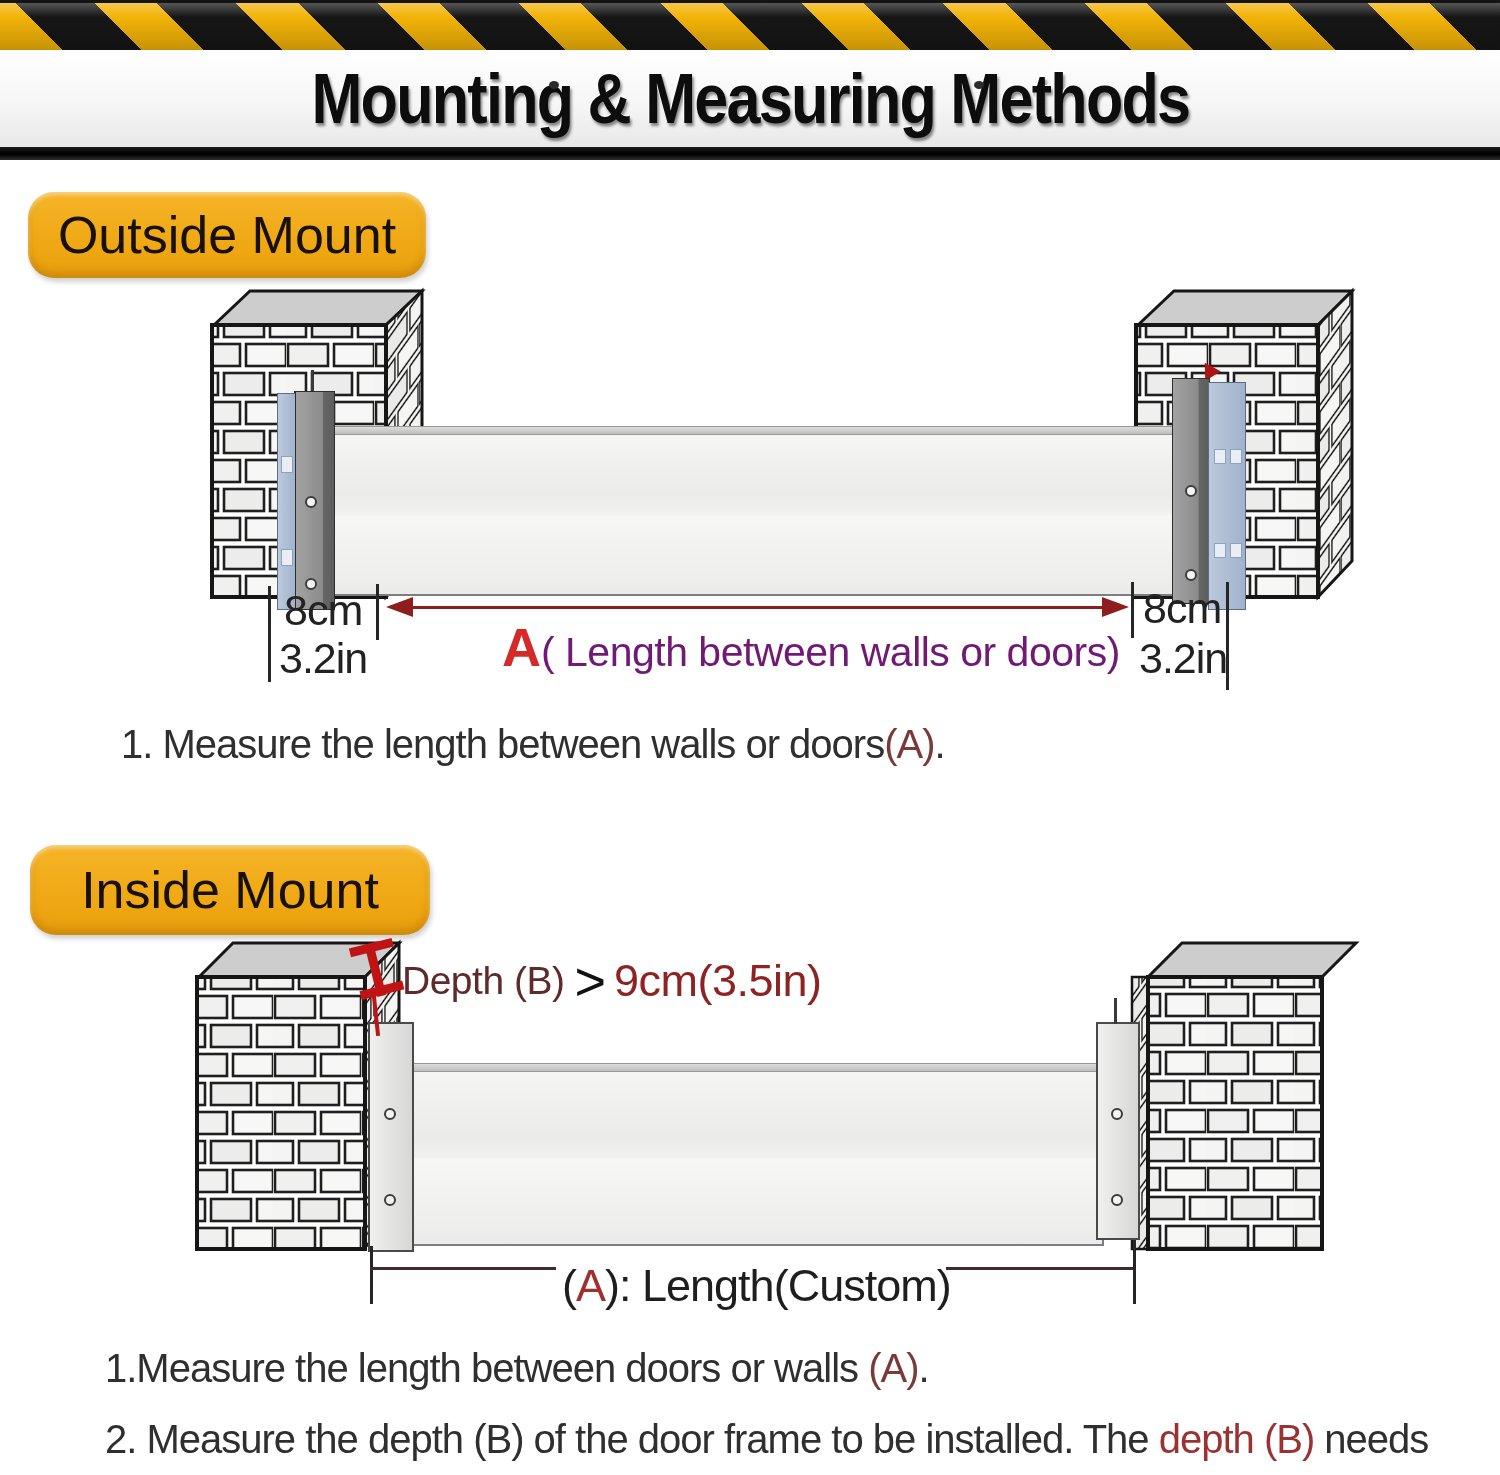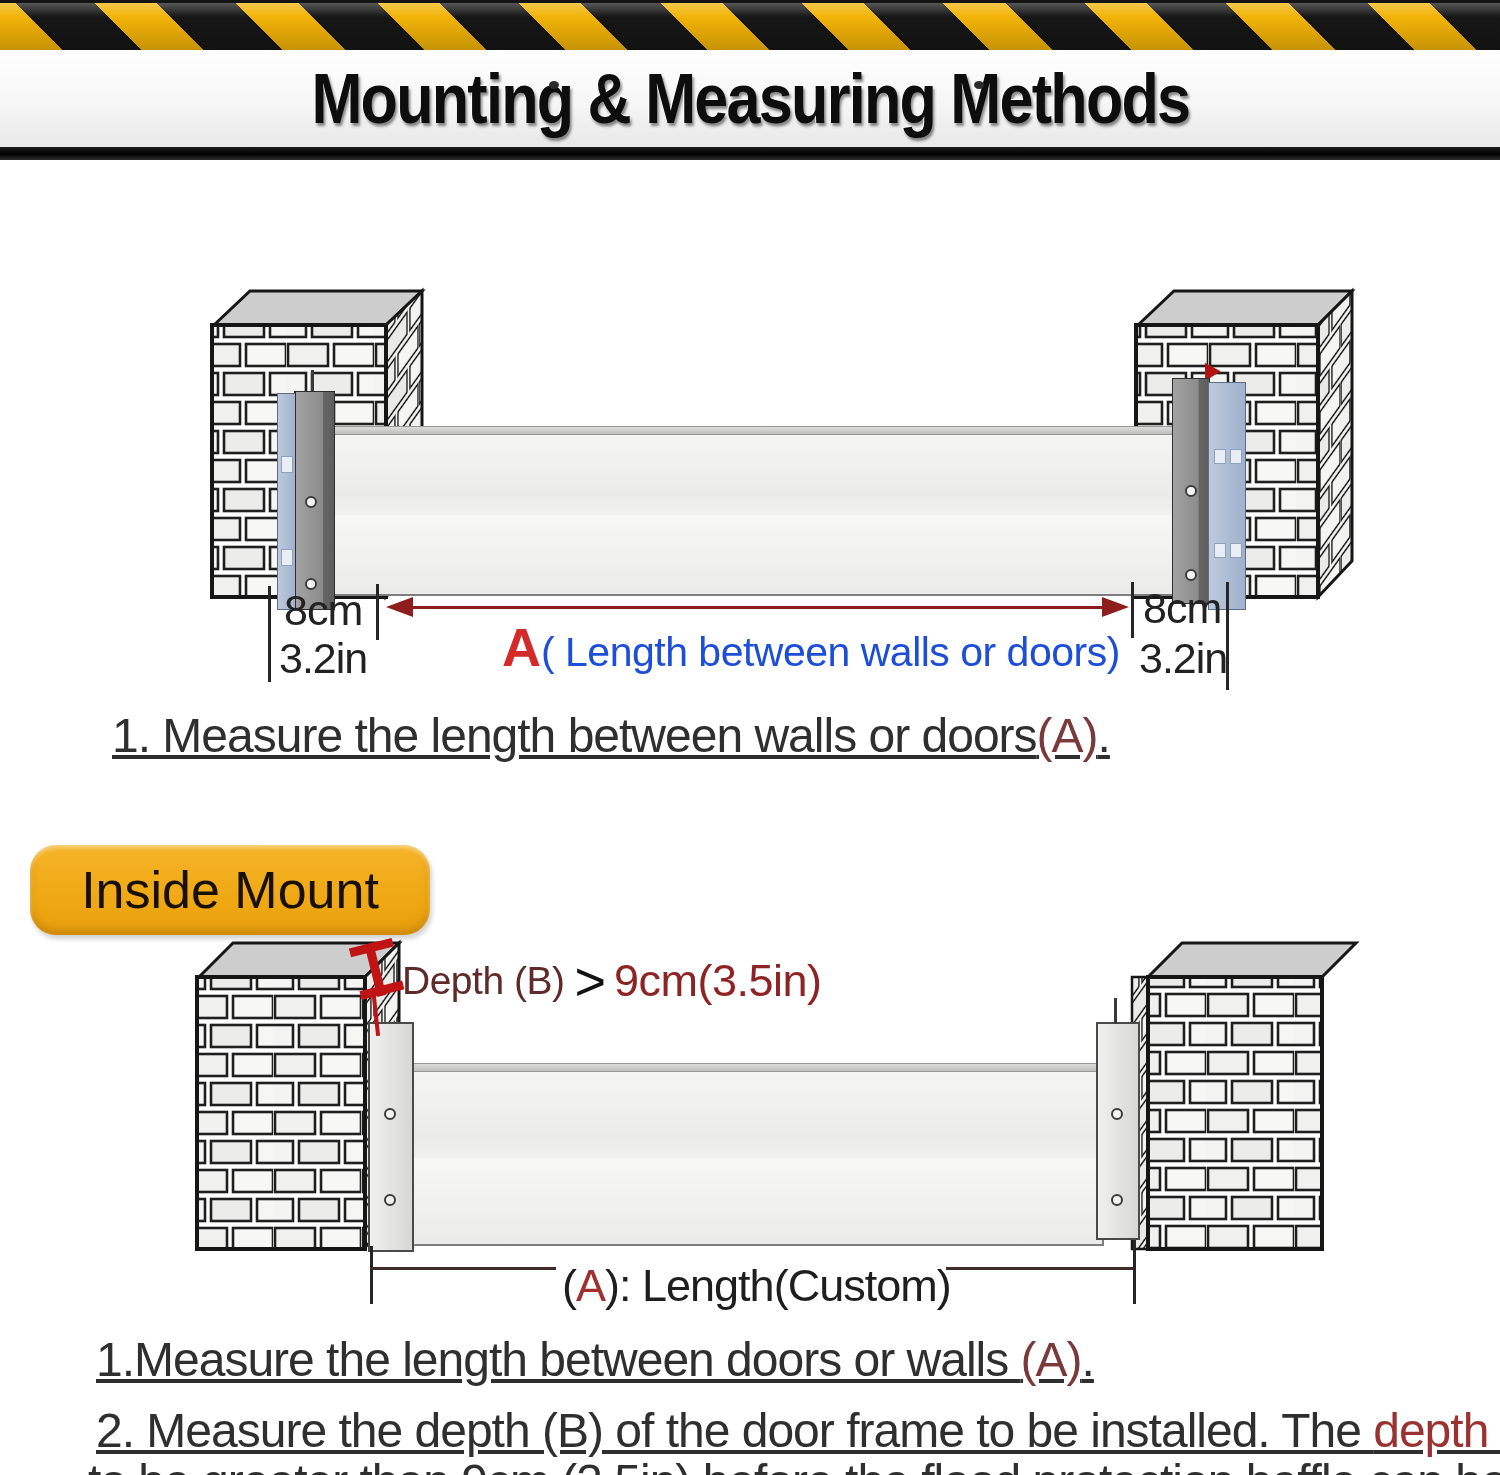--- a/index.html
+++ b/index.html
@@ -62,34 +62,34 @@
   .m1{top:580px;height:130px;} .m2{top:1240px;height:70px;}
   .vline{position:absolute;width:3px;background:#262626;}
   .hline{position:absolute;height:3px;background:#402b2b;}
   .arrow-line{position:absolute;height:3px;background:#8E1D1D;}
   .ah{position:absolute;width:0;height:0;border-top:10px solid transparent;border-bottom:10px solid transparent;}
   .ah-left{border-right:27px solid #8E1D1D;}
   .ah-right{border-left:27px solid #8E1D1D;}
   .mtext{position:absolute;font-size:43px;color:#222;letter-spacing:-1px;white-space:nowrap;}
   .span-label{position:absolute;display:flex;align-items:baseline;white-space:nowrap;}
   .red-A{color:#D42A2A;font-weight:700;font-size:54px;line-height:1;}
-  .span-rest{font-size:41px;color:#1d4ed8;letter-spacing:-0.5px;}
+  .span-rest{font-size:41px;color:#701a75;letter-spacing:-0.5px;}
   .len-label{position:absolute;font-size:45px;color:#1e1e1e;letter-spacing:-1px;white-space:nowrap;}
   .len-label .a-red{color:#A03030;}
 
   
   .depth-label{position:absolute;left:402px;top:950px;display:flex;align-items:center;white-space:nowrap;z-index:6;}
   .depth-p1{font-size:39px;color:#5e2a2a;letter-spacing:-0.5px;}
   .depth-gt{font-size:54px;color:#111;margin:0 8px 0 10px;font-weight:400;}
   .depth-p2{font-size:45px;color:#8d2323;letter-spacing:-0.5px;text-align:center;}
   svg.depth-marker{position:absolute;left:344px;top:936px;z-index:6;}
 
   
   .steps{position:absolute;z-index:6;}
-  .steps p{margin:0;font-size:48px;line-height:51px;color:#2f2f2f;letter-spacing:-1px;white-space:nowrap;text-decoration:underline;}
+  .steps p{margin:9px;font-size:40px;line-height:51px;color:#2f2f2f;letter-spacing:-1px;white-space:nowrap;}
   .steps1{left:112px;top:710px;}
   .steps1 p + p{margin-top:11px;}
   .steps2{left:96px;top:1334px;}
   .steps2 .gap{margin-top:20px;text-align:right;}
   .steps2 .outdent{margin-left:-8px;margin-top:0;}
   .maroon{color:#7a3a3a;}
   .redtext{color:#9b3232;}
 </style>
 </head>
 <body>
@@ -123,20 +123,23 @@
 
   <div class="tape"></div>
   <div class="title-band">
     <h1 class="page-title">Mounting &amp; Measuring Methods</h1>
   </div>
   <div class="screw s1"></div>
   <div class="screw s2"></div>
   <div class="black-bar"></div>
 
   <div class="sec">
+    <div class="badge badge-outside">
+      <span>Outside Mount</span>
+    </div>
 
     <svg class="pillar" style="left:198px;top:283px" width="235" height="320" viewBox="0 0 235 320">
       <polygon points="16,42 52,8 224,8 188,42" fill="#cdcdcd" stroke="#161616" stroke-width="3"></polygon>
       <polygon points="188,42 224,8 224,278 188,314" fill="url(#bps)" stroke="#161616" stroke-width="3"></polygon>
       <rect x="14" y="42" width="174" height="272" fill="url(#bp)" stroke="#161616" stroke-width="4"></rect>
     </svg>
 
     <svg class="pillar" style="left:1120px;top:283px" width="250" height="320" viewBox="0 0 250 320">
       <polygon points="18,42 54,8 232,8 198,42" fill="#cdcdcd" stroke="#161616" stroke-width="3"></polygon>
       <polygon points="198,42 232,8 232,278 198,314" fill="url(#bps)" stroke="#161616" stroke-width="3"></polygon>

